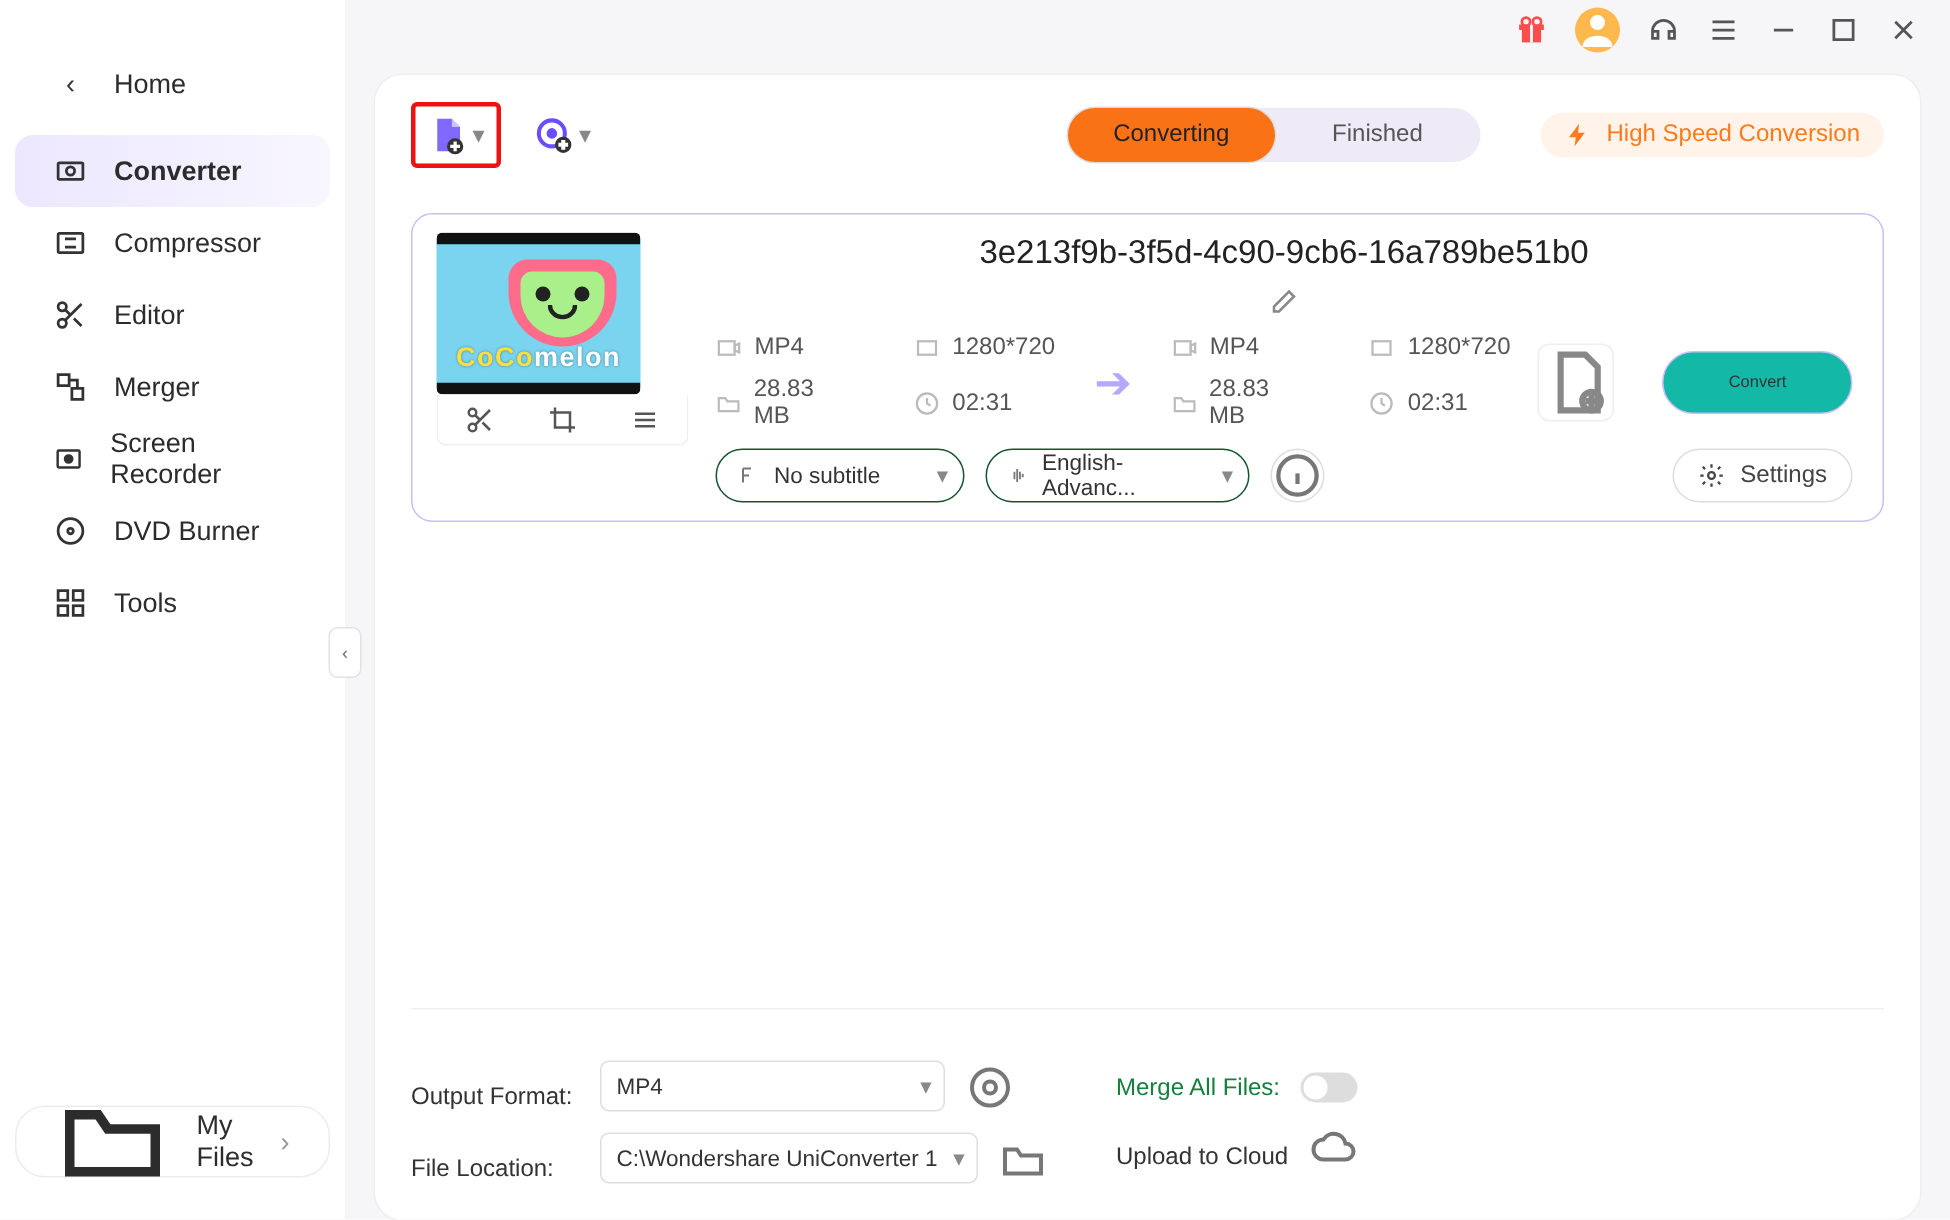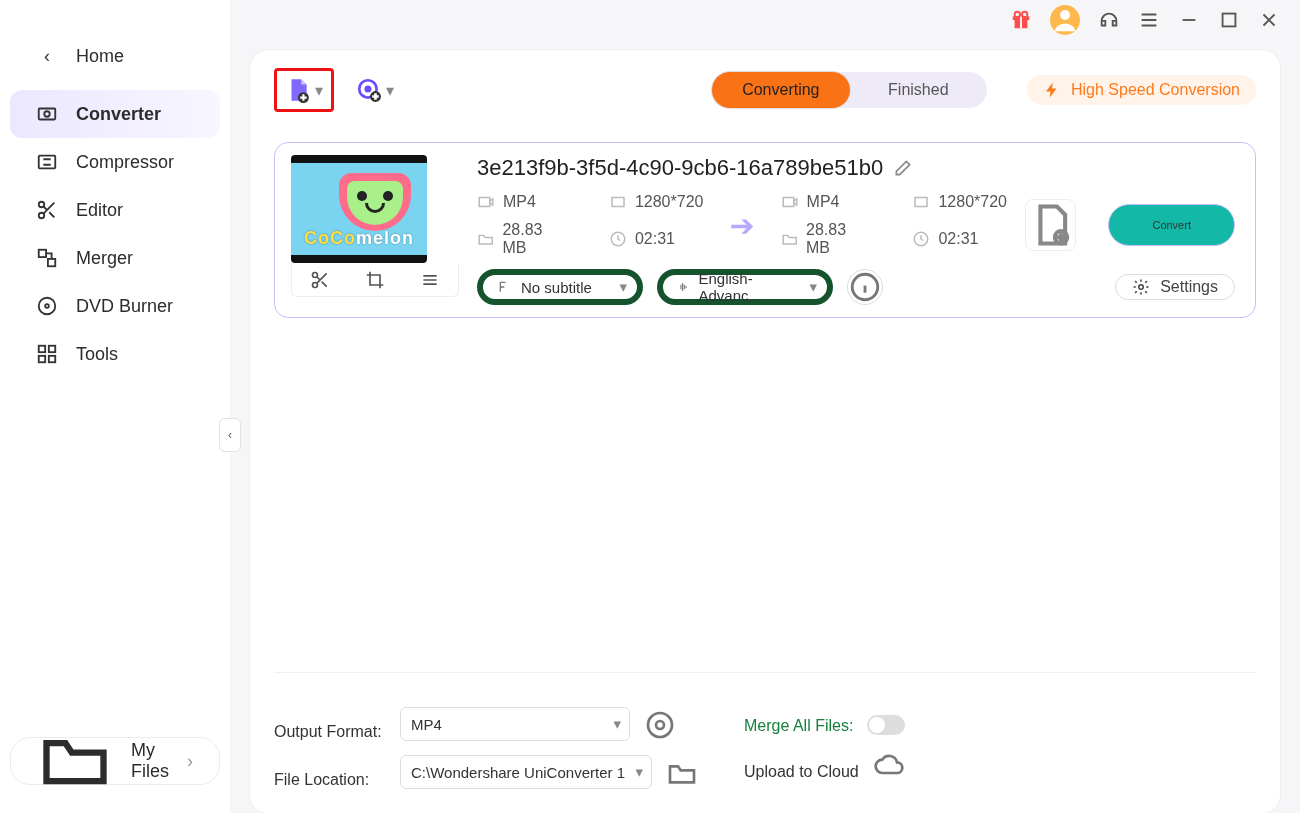--- a/index.html
+++ b/index.html
@@ -46,35 +46,35 @@
   .thumb .melon { position:absolute; top:10px; left:48px; width:72px; height:58px; background:#ff6b8b; border-radius:14px 14px 40px 40px; }
   .thumb .melon::before { content:""; position:absolute; top:8px; left:8px; right:8px; bottom:6px; background:#a9f08b; border-radius:10px 10px 36px 36px; }
   .thumb .face { position:absolute; top:26px; left:60px; width:48px; height:30px; }
   .thumb .face .eye { position:absolute; width:10px; height:10px; background:#222; border-radius:50%; top:2px; }
   .thumb .face .eye.l{left:6px;} .thumb .face .eye.r{right:6px;}
   .thumb .face .mouth{ position:absolute; left:14px; top:14px; width:20px; height:10px; border:3px solid #222; border-top:none; border-radius:0 0 20px 20px; }
   .thumb-tools { display:flex; justify-content:space-around; align-items:center; height:34px; border:1px solid #eee; border-top:none; border-radius:0 0 6px 6px; }
   .thumb-tools .ticon{ cursor:pointer; color:#555; width:20px; height:20px; display:flex; align-items:center; justify-content:center;}
 
   .info { flex:1; display:flex; flex-direction:column; gap:12px; }
-  .fname-row { display:flex; align-items:center; gap:10px; }
+  .fname-row { display:flex; align-items:center; gap:10px;flex-direction:column; }
   .fname { font-size:22px; color:#222; }
   .meta-grid { display:flex; align-items:center; gap:18px; }
   .meta-col { display:grid; grid-template-columns: auto auto; column-gap:40px; row-gap:10px; }
   .meta { display:flex; align-items:center; gap:8px; color:#555; font-size:16px; }
   .meta .mi { color:#bbb; width:18px; height:18px; display:flex; align-items:center; justify-content:center; }
   .arrow { color:#b7a8ff; font-size:30px; padding:0 8px; }
   .target-box { width:52px; height:52px; border:1px solid #eee; border-radius:8px; display:flex; align-items:center; justify-content:center; color:#888; cursor:pointer; }
   .convert-btn { margin-left:14px; width:128px; height:42px; border:1px solid #c9bdfb; background:#14b8a6; color:#333; border-radius:22px; font-size:11px; cursor:pointer; }
 
   .sub-row { display:flex; align-items:center; gap:14px; }
-  .combo { height:36px; border:6px solid #14532d; border-radius:18px; padding:0 30px 0 14px; display:flex; align-items:center; gap:8px; color:#333; font-size:15px; position:relative; cursor:pointer; background:#fff; }
+  .combo { height:36px; border:1px solid #14532d; border-radius:18px; padding:0 30px 0 14px; display:flex; align-items:center; gap:8px; color:#333; font-size:15px; position:relative; cursor:pointer; background:#fff; }
   .combo::after{ content:"▾"; position:absolute; right:10px; color:#888; }
   .round-icon { width:36px; height:36px; border:1px solid #ddd; border-radius:50%; display:flex; align-items:center; justify-content:center; color:#777; cursor:pointer; }
-  .settings-chip { margin-left:auto; height:26px; border:1px solid #ddd; border-radius:18px; padding:0 16px; display:flex; align-items:center; gap:10px; color:#444; cursor:pointer; }
+  .settings-chip { margin-left:auto; height:36px; border:1px solid #ddd; border-radius:18px; padding:0 16px; display:flex; align-items:center; gap:10px; color:#444; cursor:pointer; }
 
   
   .bottom { display:flex; align-items:center; gap:16px; padding: 34px 0 6px 0; border-top:1px solid #f0f0f0; margin-top:auto; }
   .brow { display:flex; align-items:flex-end; gap:14px; }
   .blabel { font-size:16px; color:#333; width:112px; }
   .select { height:34px; border:1px solid #ddd; border-radius:6px; padding:0 26px 0 10px; display:flex; align-items:center; font-size:15px; color:#333; position:relative; cursor:pointer; min-width:230px; background:#fff;}
   .select::after{content:"▾"; position:absolute; right:8px; color:#888;}
   .sqicon{ width:32px; height:32px; display:flex; align-items:center; justify-content:center; color:#777; cursor:pointer;}
   .bottom-left{ display:flex; flex-direction:column; gap:14px; }
   .bottom-mid{ display:flex; flex-direction:column; gap:14px; margin-left:30px;}
@@ -123,20 +123,29 @@
   </div>
   <div class="nav-item">
     <span class="icon">
         <svg viewBox="0 0 24 24" fill="none" stroke="currentColor" stroke-width="2">
           <rect x="3" y="3" width="8" height="8"></rect>
           <rect x="13" y="13" width="8" height="8"></rect>
           <path d="M11 7h6v6"></path>
         </svg>
       </span>
     <span>Merger</span>
+  </div>
+  <div class="nav-item">
+    <span class="icon">
+        <svg viewBox="0 0 24 24" fill="none" stroke="currentColor" stroke-width="2">
+          <rect x="3" y="5" width="18" height="14" rx="1"></rect>
+          <circle cx="12" cy="12" r="3" fill="currentColor"></circle>
+        </svg>
+      </span>
+    <span>Screen Recorder</span>
   </div>
   <div class="nav-item">
     <span class="icon">
         <svg viewBox="0 0 24 24" fill="none" stroke="currentColor" stroke-width="2">
           <circle cx="12" cy="12" r="9"></circle>
           <circle cx="12" cy="12" r="2"></circle>
         </svg>
       </span>
     <span>DVD Burner</span>
   </div>

